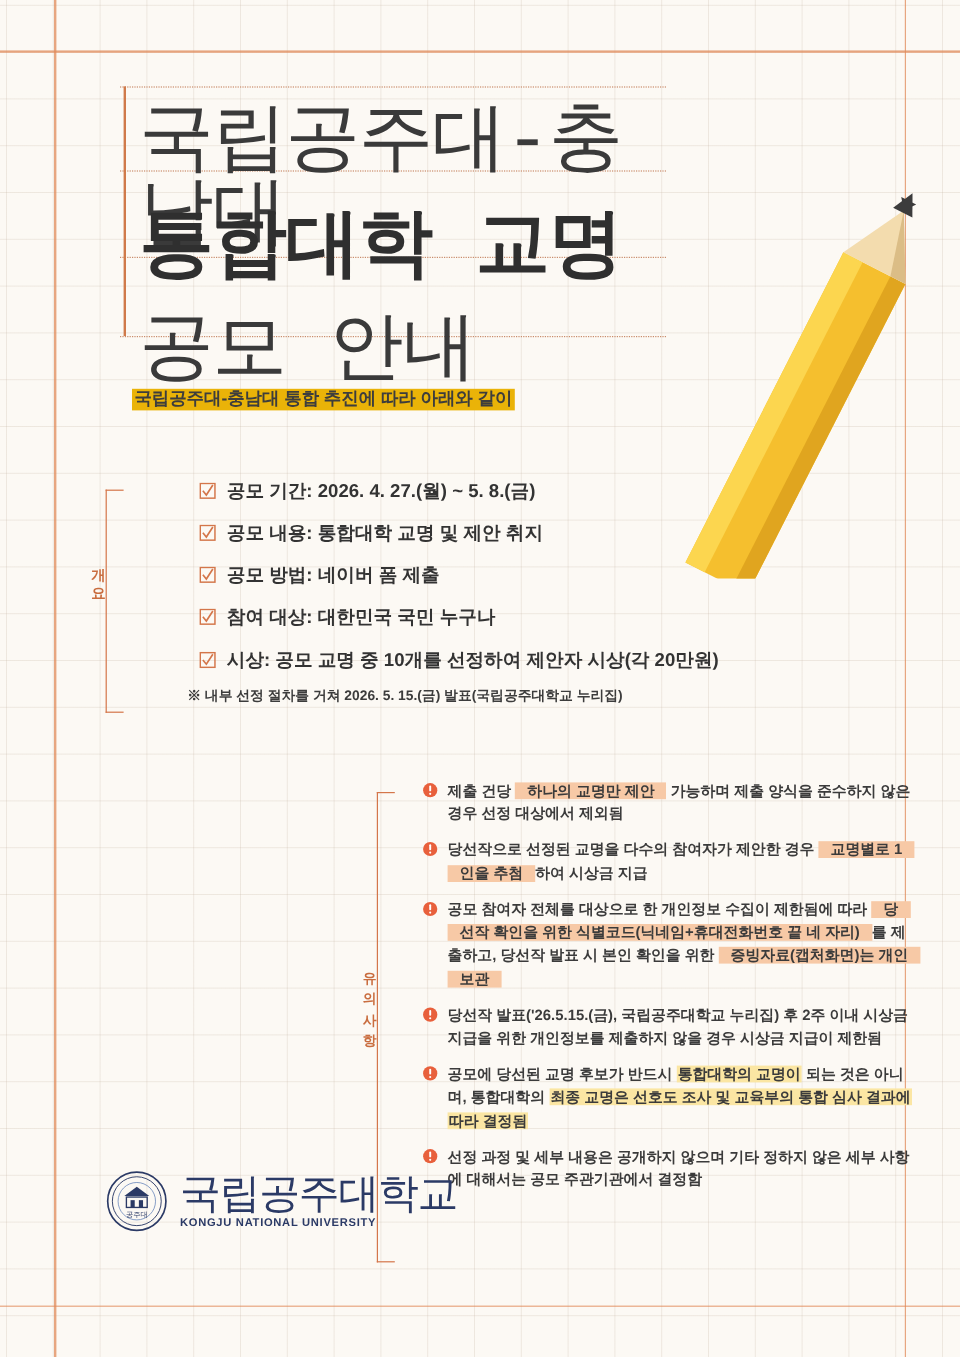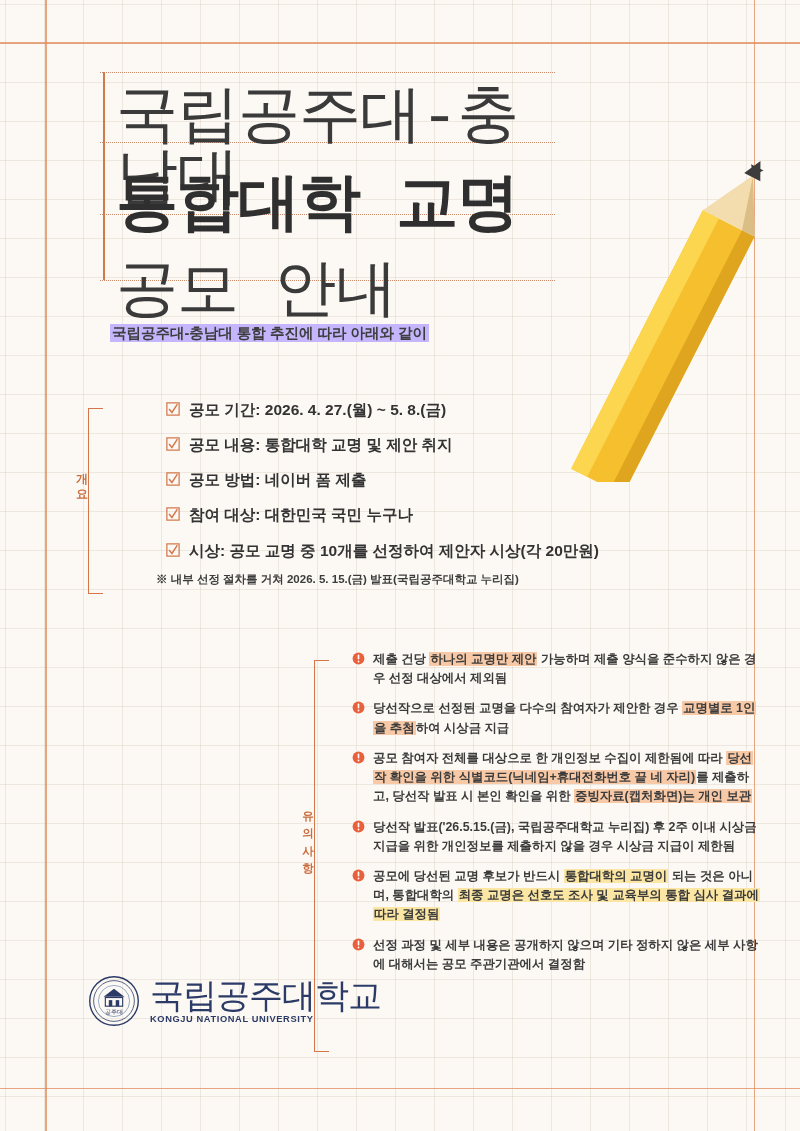--- a/index.html
+++ b/index.html
@@ -91,21 +91,21 @@
     position: absolute;
     left: 110px;
     top: 320px;
     width: 470px;
     font-size: 14.5px;
     font-weight: 700;
     line-height: 1.85;
     color: #3d3d3d;
   }
   .lead span.hl {
-    background: #c4b5fd;
+    background: #eab308;
     padding: 1px 2px;
     box-decoration-break: clone;
     -webkit-box-decoration-break: clone;
   }
 
   
   .summary {
     position: absolute;
     left: 88px;
     top: 400px;
@@ -197,21 +197,21 @@
     line-height: 1.55;
     color: #3b3b3b;
     font-weight: 600;
   }
   .bang {
     flex: 0 0 auto;
     width: 13px;
     height: 13px;
     margin-top: 2px;
   }
-  .notice-item .hl-o { background: #f7c9a6; padding: 0 1px; box-decoration-break: clone; -webkit-box-decoration-break: clone;}
+  .notice-item .hl-o { background: #f7c9a6; padding: 0 10px; box-decoration-break: clone; -webkit-box-decoration-break: clone;}
   .notice-item .hl-y { background: #fbe6a3; padding: 0 1px; box-decoration-break: clone; -webkit-box-decoration-break: clone;}
 
   
   .logo-wrap {
     position: absolute;
     left: 88px;
     top: 975px;
     display: flex;
     align-items: center;
     gap: 10px;

